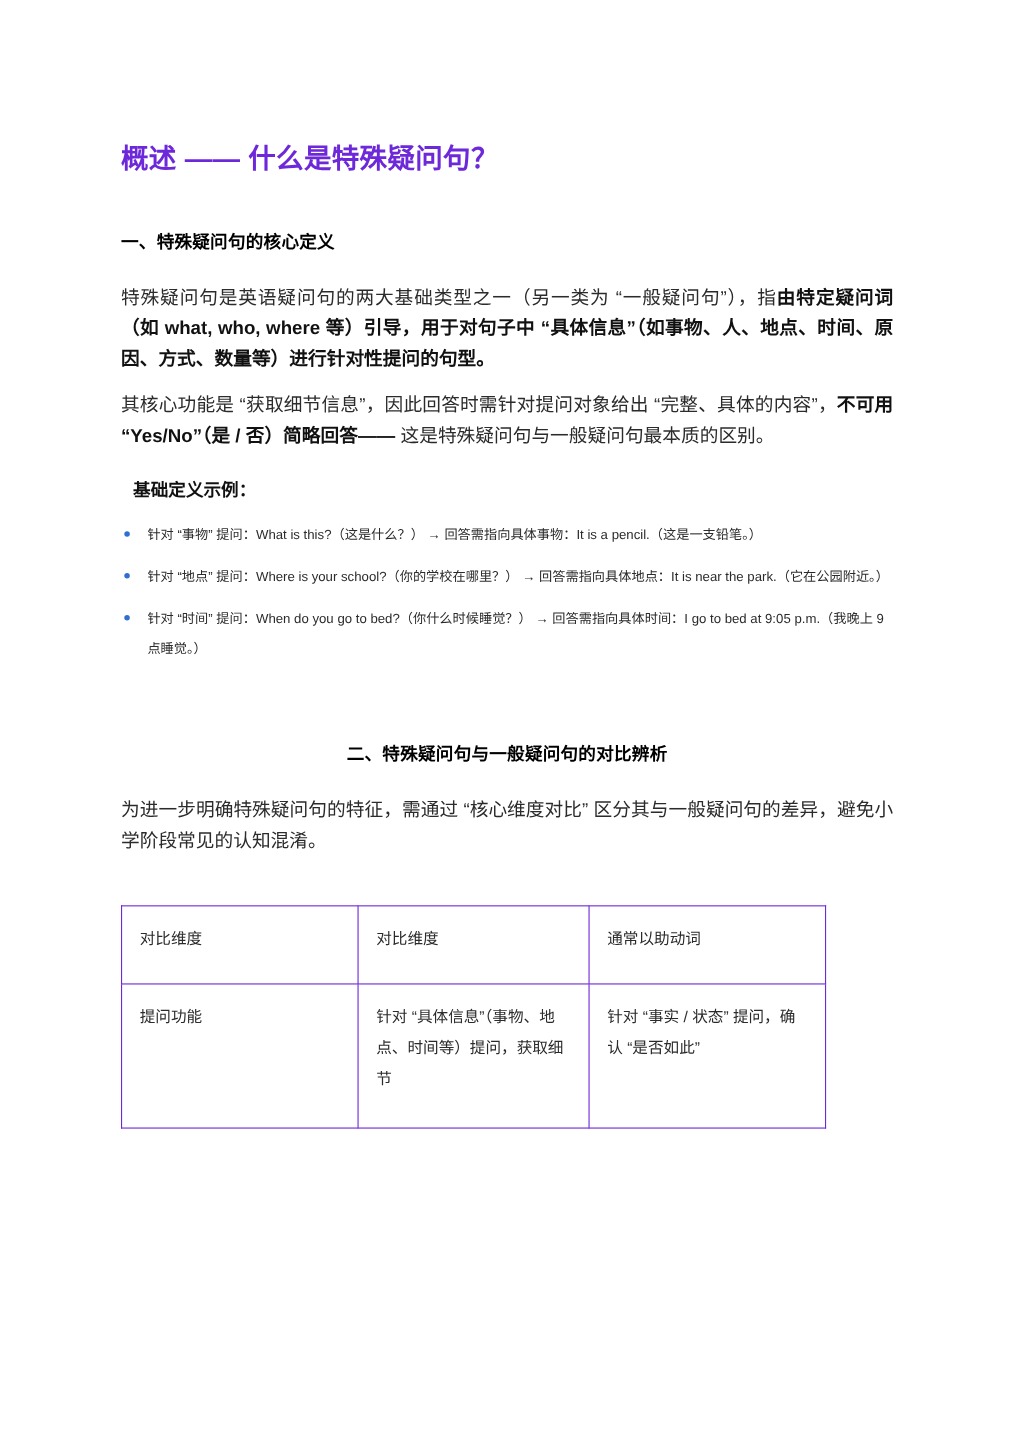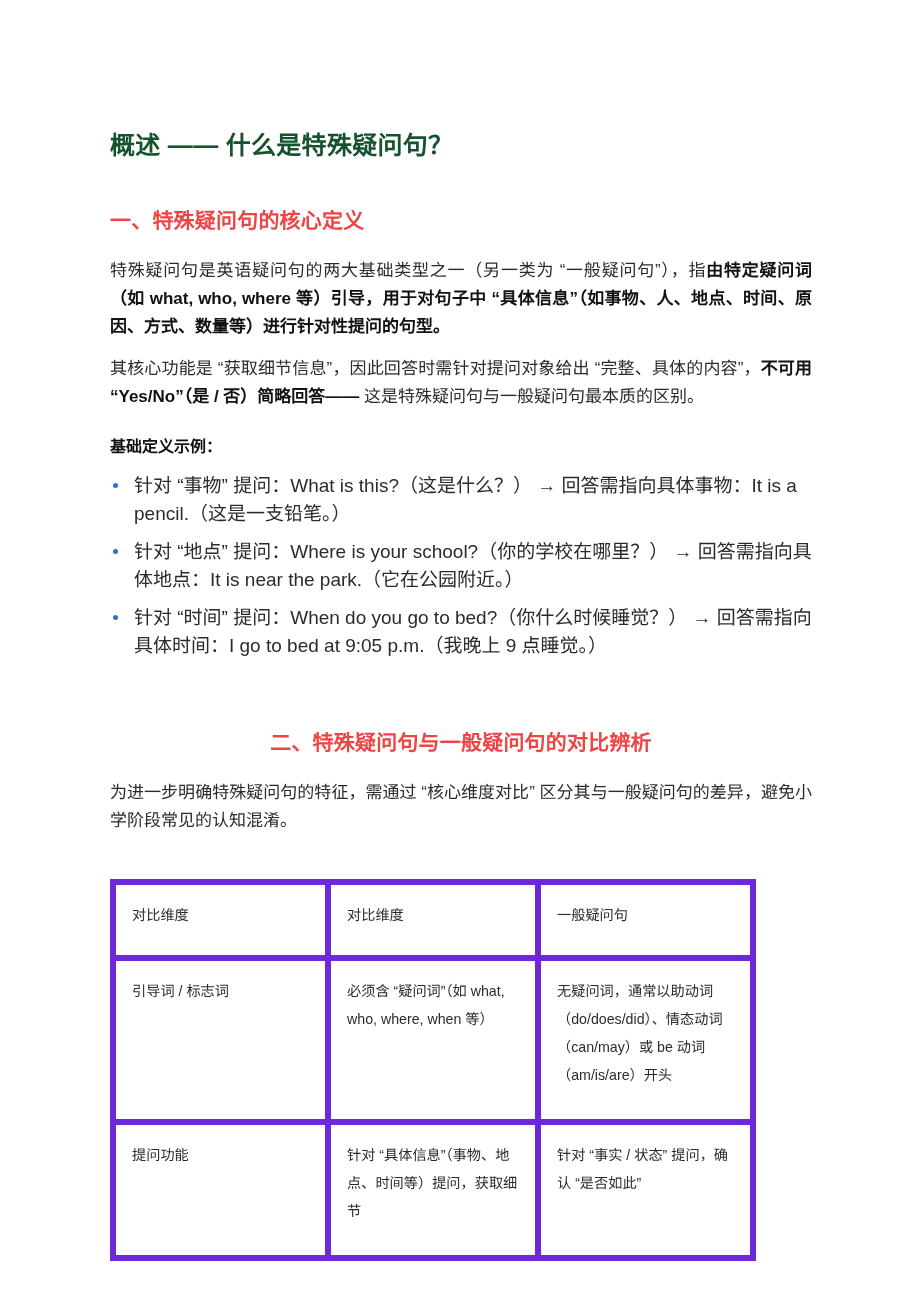--- a/index.html
+++ b/index.html
@@ -26,37 +26,37 @@
   .content {
     width: 702px;
   }
 
   
   .doc-title {
     font-size: 25px;
     line-height: 34px;
     font-weight: bold;
     letter-spacing: 0.3px;
-    color: #14532d;
+    color: #6d28d9;
     margin: 0 0 44px 0;
   }
   .section-heading {
-    font-size: 21px;
+    font-size: 16px;
     line-height: 29px;
     font-weight: bold;
     letter-spacing: 0.2px;
-    color: #ef4444;
+    color: #000000;
     margin: 0 0 22px 0;
   }
   .sub-heading {
     font-size: 16px;
     line-height: 23px;
     font-weight: bold;
     color: #111111;
-    margin: 24px 0 14px 0;
+    margin: 24px 0 14px 11px;
   }
 
   
   p.body-text {
     font-size: 17px;
     line-height: 28px;
     color: #2b2b2b;
     margin: 0 0 14px 0;
     text-align: justify;
     text-justify: inter-ideograph;
@@ -66,21 +66,21 @@
 
   
   ul.bullets {
     list-style: none;
     margin: 0 0 0 0;
     padding: 0;
   }
   ul.bullets > li {
     position: relative;
     padding-left: 24px;
-    font-size: 19px;
+    font-size: 12px;
     line-height: 28px;
     color: #2b2b2b;
     margin-bottom: 10px;
   }
   ul.bullets > li:last-child { margin-bottom: 0; }
   ul.bullets > li .dot {
     position: absolute;
     left: 3px;
     top: 11px;
     width: 5px;
@@ -98,21 +98,21 @@
     table-layout: fixed;
     font-size: 14.2px;
     line-height: 28px;
     color: #2b2b2b;
   }
   table.compare col.c1 { width: 215px; }
   table.compare col.c2 { width: 210px; }
   table.compare col.c3 { width: 215px; }
   table.compare th,
   table.compare td {
-    border: 6px solid #6d28d9;
+    border: 1px solid #6d28d9;
     vertical-align: top;
     text-align: left;
     font-weight: normal;
     padding: 16px 16px 20px 16px;
     margin-left: 48px;
   }
   table.compare th { padding-bottom: 26px; }
   table.compare tbody tr td { padding-bottom: 30px; }
 </style>
 </head>
@@ -154,29 +154,24 @@
       <table class="compare">
         <colgroup>
           <col class="c1">
             <col class="c2">
             <col class="c3">
         </colgroup>
         <thead>
           <tr>
             <th>对比维度</th>
             <th>对比维度</th>
-            <th>一般疑问句</th>
+            <th>通常以助动词</th>
           </tr>
         </thead>
         <tbody>
-          <tr>
-            <td>引导词 / 标志词</td>
-            <td>必须含 “疑问词”（如 what, who, where, when 等）</td>
-            <td>无疑问词，通常以助动词（do/does/did）、情态动词（can/may）或 be 动词（am/is/are）开头</td>
-          </tr>
           <tr>
             <td>提问功能</td>
             <td>针对 “具体信息”（事物、地点、时间等）提问，获取细节</td>
             <td>针对 “事实 / 状态” 提问，确认 “是否如此”</td>
           </tr>
         </tbody>
       </table>
     </div>
 
   </div>

